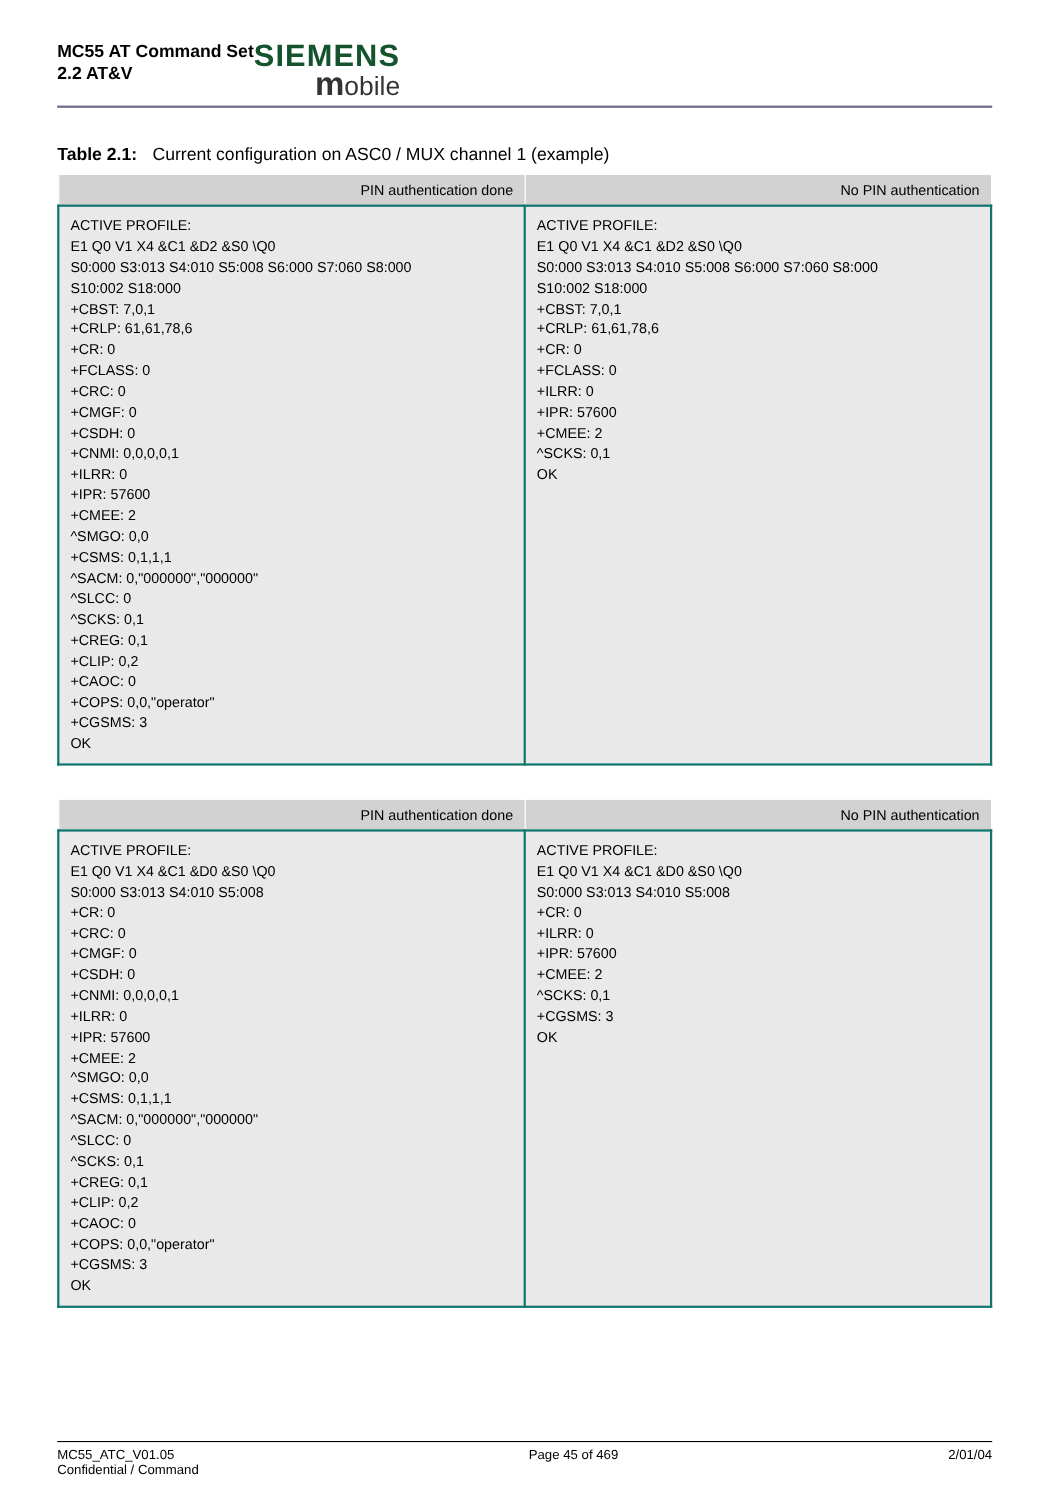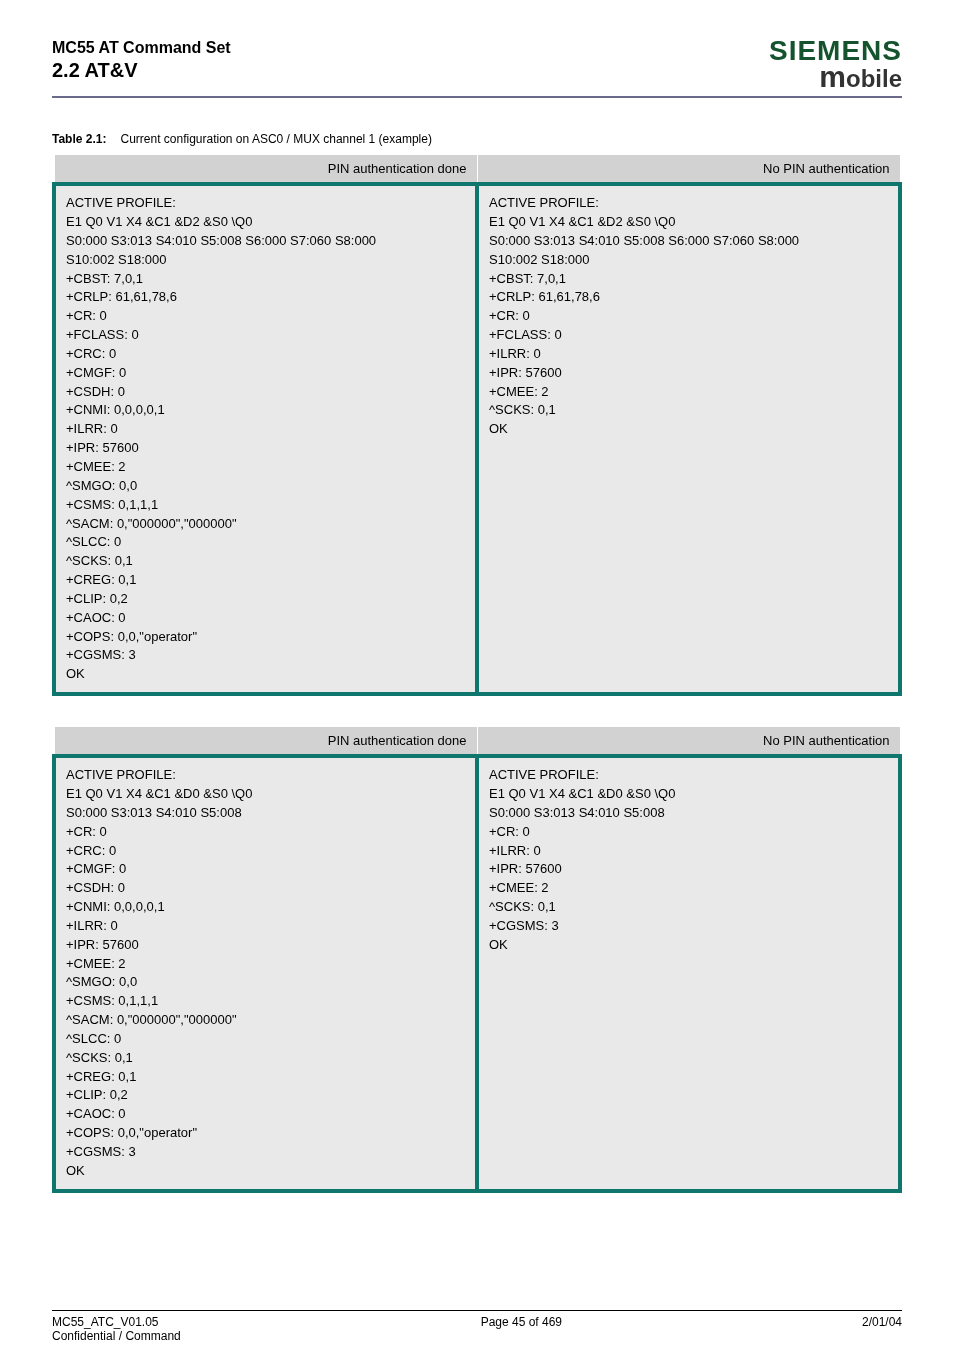--- a/index.html
+++ b/index.html
@@ -11,32 +11,30 @@
     margin: 0 auto;
     padding: 0;
   }
   .page {
     padding: 38px 52px 28px 52px;
     min-height: 1351px;
     position: relative;
   }
   .header {
     display: flex;
-    justify-content: space-between;
     align-items: flex-start;
     margin-bottom: 6px;
-    gap: 19px;
   }
   .header-left .title {
     font-size: 16px;
     font-weight: bold;
     line-height: 1.25;
   }
   .header-left .subtitle {
-    font-size: 20px;
+    font-size: 16px;
     font-weight: bold;
     line-height: 1.25;
   }
   .header-right {
     text-align: right;
     line-height: 0.9;
   }
   .siemens {
     font-size: 28px;
     font-weight: 900;
@@ -45,31 +43,31 @@
   }
   .mobile {
     font-size: 24px;
     color: #333;
   }
   .mobile .m {
     font-weight: 900;
     font-size: 30px;
   }
   .mobile .obile {
-    font-weight: 700;
+    font-weight: 400;
     margin-top: 20px;
   }
   .hr {
     border: none;
     border-top: 2px solid #6a6a8a;
     margin-top: 4px;
     margin-bottom: 34px;
   }
   .table-caption {
-    font-size: 12px;
+    font-size: 16px;
     margin-bottom: 8px;
   }
   .table-caption .tbl {
     font-weight: bold;
     margin-right: 14px;
   }
   table {
     width: 100%;
     border-collapse: collapse;
     font-size: 13px;
@@ -80,21 +78,21 @@
   }
   th {
     text-align: right;
     font-weight: normal;
     padding: 6px 10px;
     border: 1px solid #fff;
   }
   tbody td {
     background: #e9e9e9;
     padding: 8px 10px;
-    border: 4px solid #0f766e;
+    border: 2px solid #0f766e;
     vertical-align: top;
     line-height: 1.45;
     white-space: pre-line;
     width: 50%;
   }
   .footer {
     position: absolute;
     bottom: 8px;
     left: 52px;
     right: 52px;

